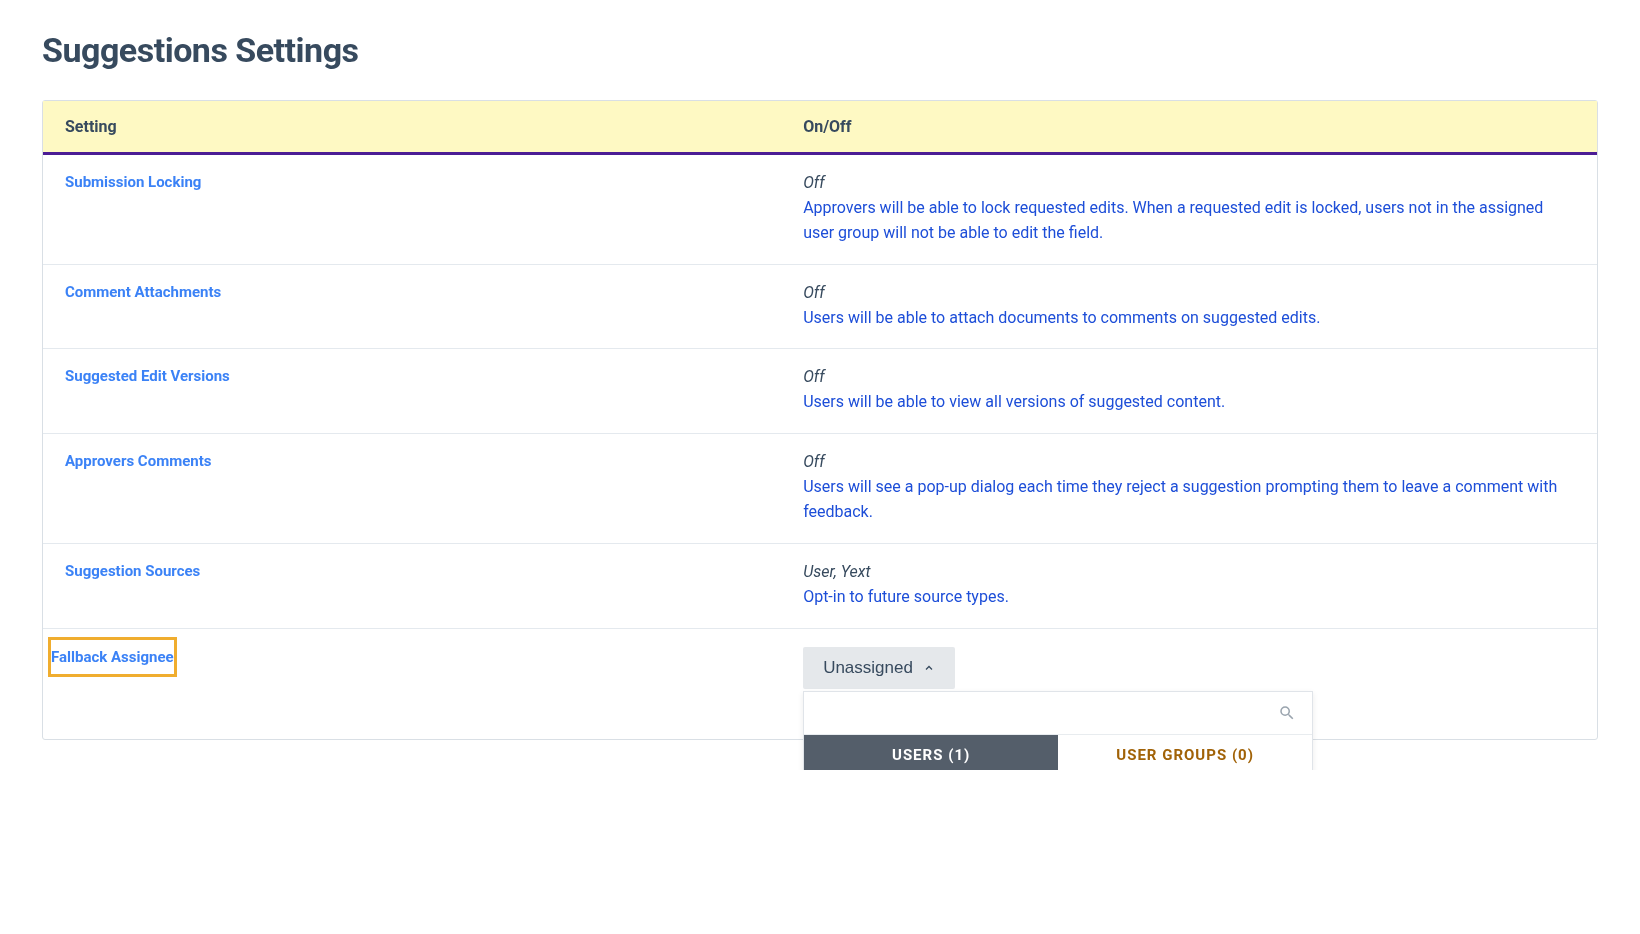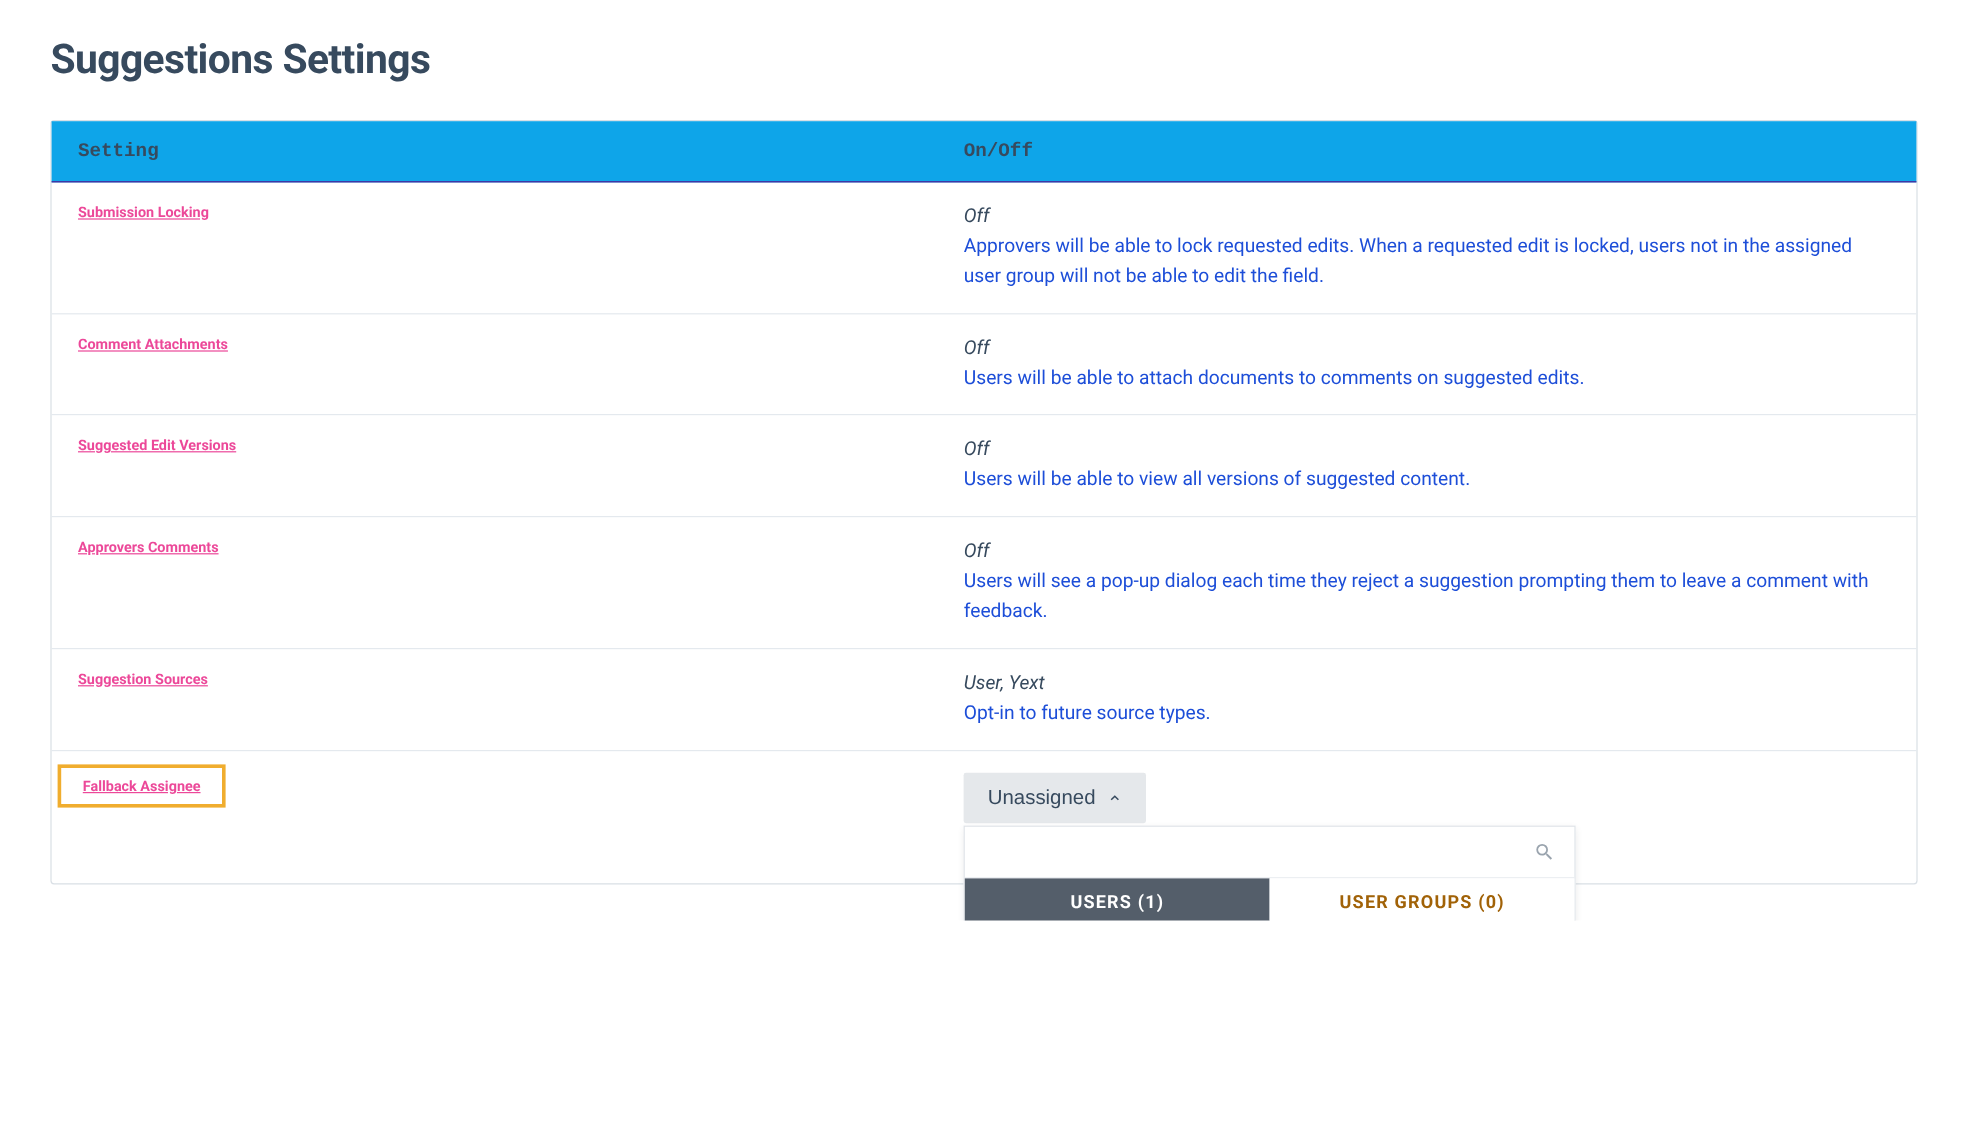--- a/index.html
+++ b/index.html
@@ -23,23 +23,22 @@
       letter-spacing: -0.5px;
     }
     .settings-table {
       width: 100%;
       border: 1px solid #d9dfe5;
       border-radius: 3px;
       background: #fff;
     }
     .table-header {
       display: flex;
-      background: #0ea5e9;
-      border-bottom: 1px solid #4c1d95;
-      font-family: Liberation Mono, monospace;
+      background: #fef9c3;
+      border-bottom: 3px solid #4c1d95;
     }
     .table-header .col {
       padding: 16px 22px;
       font-size: 16px;
       font-weight: 700;
       color: #374a5e;
     }
     .col-setting {
       width: 47.5%;
     }
@@ -50,29 +49,28 @@
       display: flex;
       border-bottom: 1px solid #e4e9ee;
     }
     .table-row:last-child {
       border-bottom: none;
     }
     .table-row .col {
       padding: 18px 22px;
     }
     .setting-name {
-      font-size: 12px;
-      font-weight: 700;
-      color: #ec4899;
-      text-decoration: underline;
+      font-size: 15px;
+      font-weight: 700;
+      color: #3b82f6;
     }
     .highlighted {
       display: inline-block;
       border: 3px solid #f0ad2e;
-      padding: 8px 18px;
+      padding: 8px 0;
       margin: -11px -17px;
     }
     .status-value {
       font-size: 16px;
       color: #374a5e;
       margin-bottom: 4px;
       font-style: italic;
     }
     .description {
       font-size: 16px;

